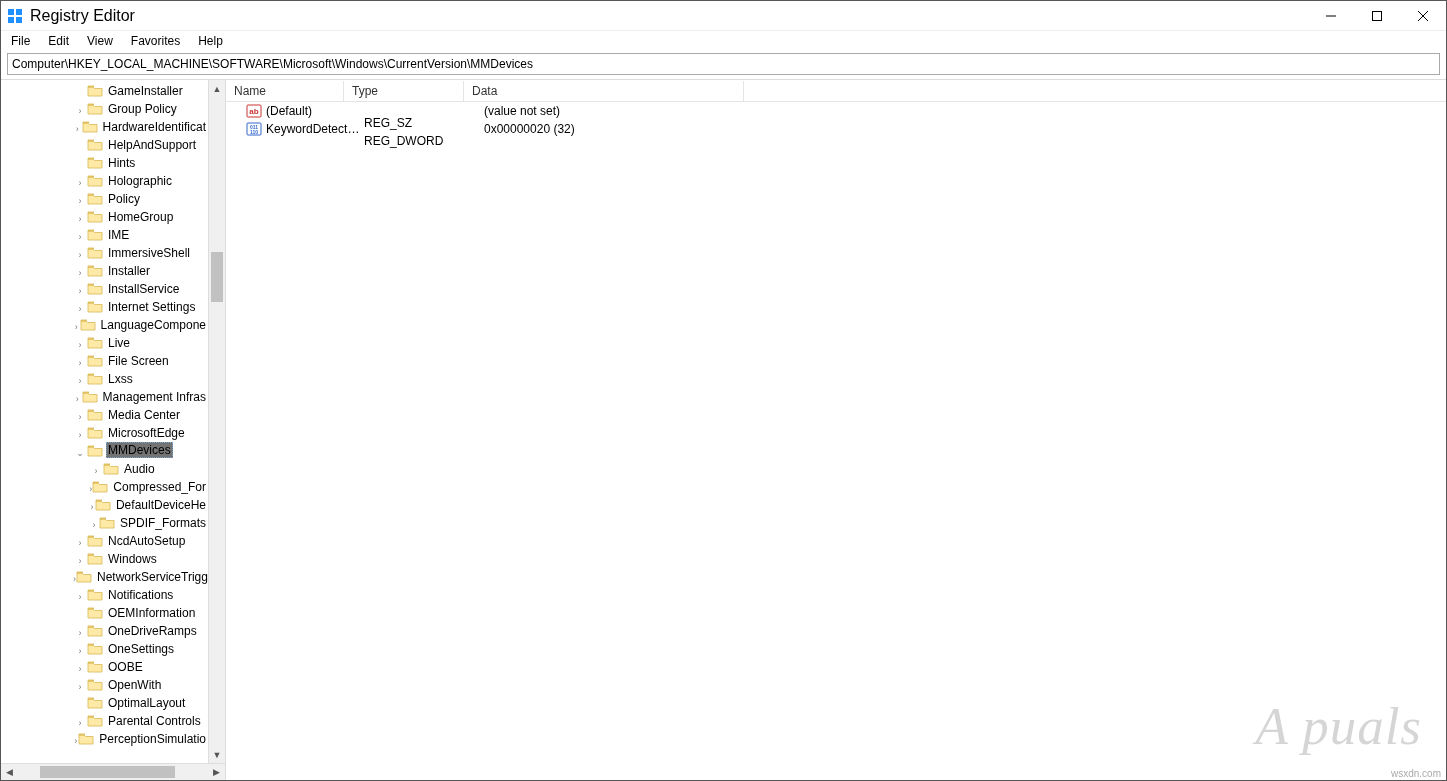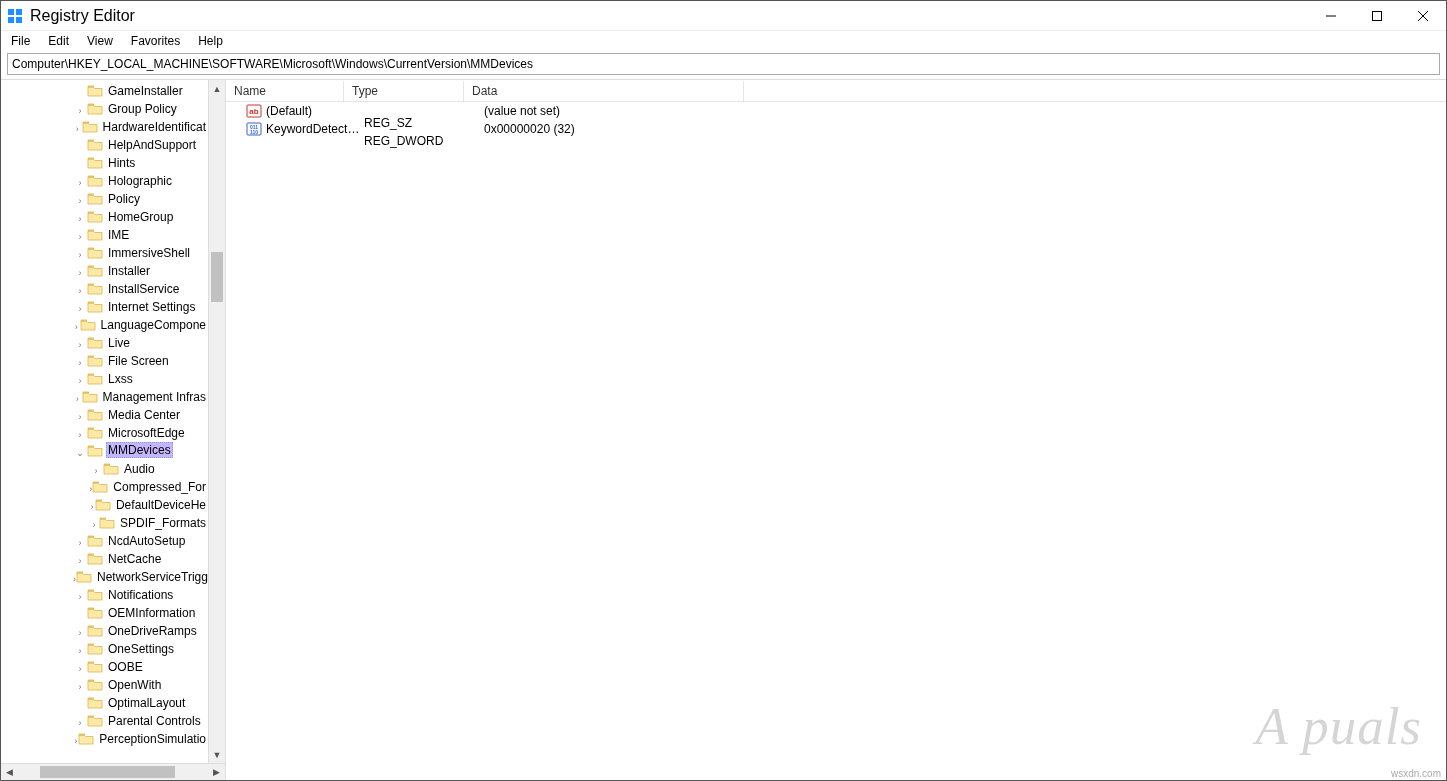--- a/index.html
+++ b/index.html
@@ -14,21 +14,21 @@
   .menu-item { padding: 2px 8px; font-size: 12px; }
   .addressbar { height: 22px; border: 1px solid #aaa; margin: 2px 6px 4px 6px; padding: 2px 4px; font-size: 12px; display: flex; align-items: center; }
   .content { flex: 1; display: flex; border-top: 1px solid #ddd; min-height: 0; }
   .tree-pane { width: 225px; display: flex; flex-direction: column; border-right: 1px solid #ddd; min-height: 0; }
   .tree-body { flex: 1; overflow: hidden; position: relative; }
   .tree-items { position: absolute; top: 0; left: 0; right: 17px; bottom: 0; overflow: hidden; }
   .tree-row { height: 18px; display: flex; align-items: flex-end; white-space: nowrap; font-size: 12px; }
   .tree-row .expander { width: 14px; display: inline-flex; align-items: center; justify-content: center; color: #777; font-size: 9px; }
   .tree-row .folder { width: 16px; height: 14px; margin-right: 3px; flex-shrink: 0; }
   .tree-row .label { padding: 0 2px; }
-  .tree-row.selected .label { background: #c4b5fd; border: 1px dotted #7aa7d0; padding: 0 1px; }
+  .tree-row.selected .label { background: #737373; border: 1px dotted #7aa7d0; padding: 0 1px; }
   .v-scrollbar { position: absolute; right: 0; top: 0; bottom: 0; width: 17px; background: #f0f0f0; border-left: 1px solid #ddd; }
   .v-scrollbar .arrow { height: 17px; display: flex; align-items: center; justify-content: center; color: #555; font-size: 9px; }
   .v-scrollbar .track { position: absolute; top: 17px; bottom: 17px; left: 0; right: 0; }
   .v-scrollbar .thumb { position: absolute; left: 2px; right: 2px; background: #c1c1c1; top: 155px; height: 50px; }
   .h-scrollbar { height: 17px; background: #f0f0f0; border-top: 1px solid #ddd; display: flex; align-items: center; }
   .h-scrollbar .arrow { width: 17px; display: flex; align-items: center; justify-content: center; color: #555; font-size: 9px; }
   .h-scrollbar .htrack { flex: 1; position: relative; height: 100%; }
   .h-scrollbar .hthumb { position: absolute; top: 2px; bottom: 2px; left: 22px; width: 135px; background: #c1c1c1; }
   .list-pane { flex: 1; display: flex; flex-direction: column; }
   .list-header { height: 22px; display: flex; align-items: center; border-bottom: 1px solid #e5e5e5; font-size: 12px; color: #333; }
@@ -307,21 +307,21 @@
                   <path d="M1 3 L6 3 L7 2 L1 2 Z" fill="#f7d36b" stroke="#d8b653" stroke-width="0.8"></path>
                 </svg></span>
               <span class="label">NcdAutoSetup</span>
             </div>
             <div class="tree-row indent1">
               <span class="expander">›</span>
               <span class="folder"><svg viewBox="0 0 16 14" width="16" height="14">
                   <path d="M1 3 L6 3 L7.5 4.5 L15 4.5 L15 12 L1 12 Z" fill="#ffe9a6" stroke="#d8b653" stroke-width="0.8"></path>
                   <path d="M1 3 L6 3 L7 2 L1 2 Z" fill="#f7d36b" stroke="#d8b653" stroke-width="0.8"></path>
                 </svg></span>
-              <span class="label">NetCache</span>
+              <span class="label">Windows</span>
             </div>
             <div class="tree-row indent1">
               <span class="expander">›</span>
               <span class="folder"><svg viewBox="0 0 16 14" width="16" height="14">
                   <path d="M1 3 L6 3 L7.5 4.5 L15 4.5 L15 12 L1 12 Z" fill="#ffe9a6" stroke="#d8b653" stroke-width="0.8"></path>
                   <path d="M1 3 L6 3 L7 2 L1 2 Z" fill="#f7d36b" stroke="#d8b653" stroke-width="0.8"></path>
                 </svg></span>
               <span class="label">NetworkServiceTrigg</span>
             </div>
             <div class="tree-row indent1">

